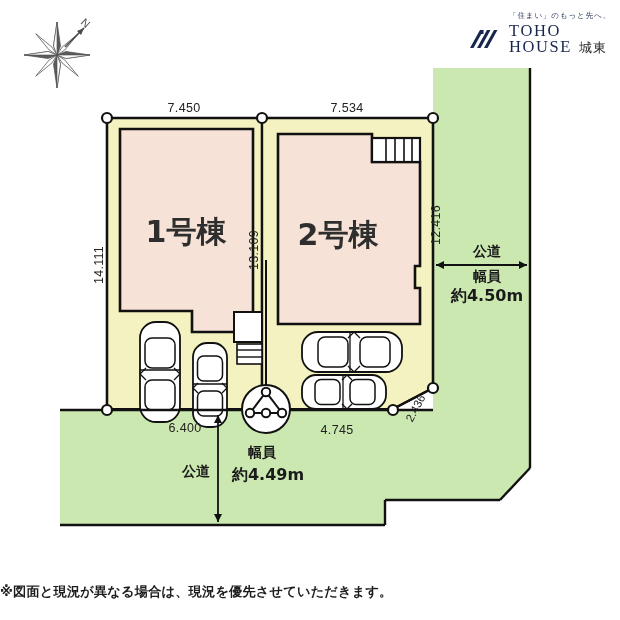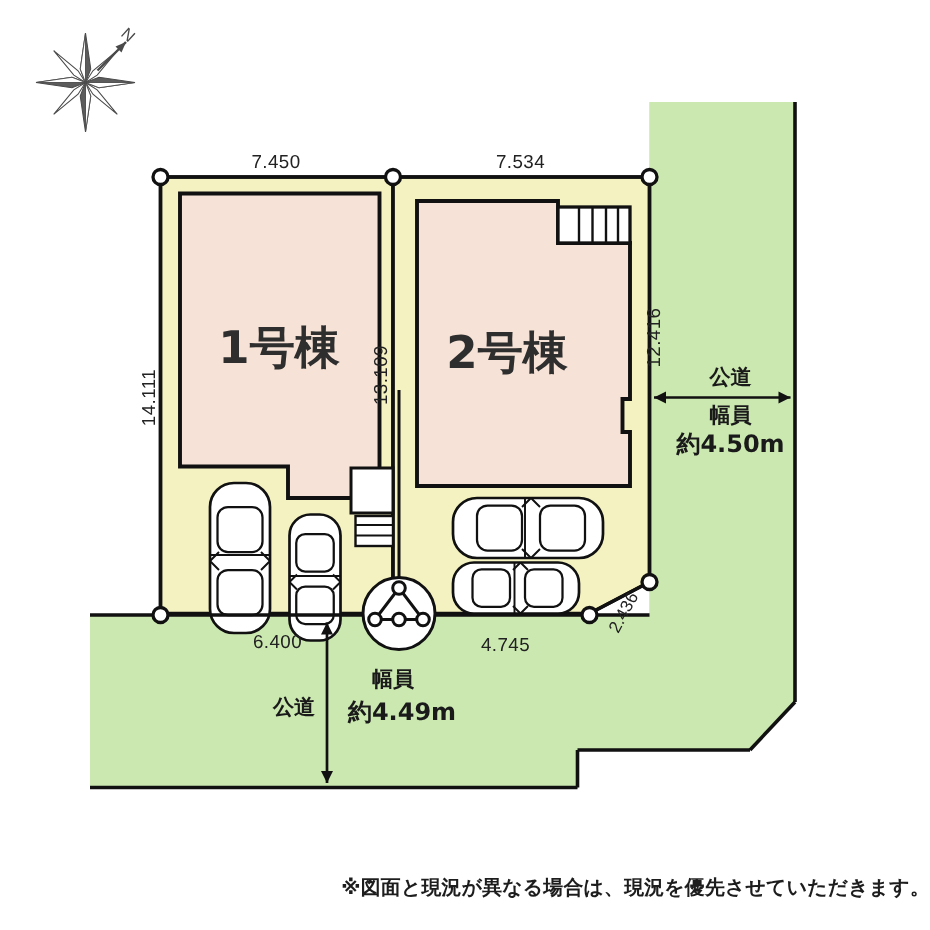--- a/index.html
+++ b/index.html
@@ -77,21 +77,21 @@
     letter-spacing: 1px;
     font-family: "Liberation Sans", sans-serif;
   }
 
   
   #footer-note {
     position: absolute;
     left: 0;
     top: 583px;
     width: 620px;
-    text-align: right;
+    text-align: left;
     font-size: 13.2px;
     letter-spacing: 0.2px;
     color: #1d1d1d;
     font-weight: 600;
     font-family: "DejaVu Sans", sans-serif;
   }
 
   
   .dim-label {
     font-family: "Liberation Sans", sans-serif;
@@ -126,20 +126,38 @@
     font-family: "Liberation Sans", sans-serif;
     font-size: 11px;
     fill: #4a4a4a;
   }
 </style>
 </head>
 <body>
 
 <div id="plan-root">
 
+  <div id="brand-logo">
+    <svg id="brand-mark" viewBox="0 0 34 30">
+      <g fill="#16264d">
+        <path d="M2 24 L12 6 L15.5 6 L5.5 24 Z"></path>
+        <path d="M9 24 L19 6 L22.5 6 L12.5 24 Z"></path>
+        <path d="M16 24 L26 6 L29.5 6 L19.5 24 Z"></path>
+        <path d="M12 6 L15.5 6 L15.5 10 L12 10 Z"></path>
+      </g>
+    </svg>
+    <div id="brand-text">
+      <div id="brand-tagline">「住まい」のもっと先へ。</div>
+      <div class="brand-line">TOHO</div>
+      <div id="brand-line2">
+        <span class="brand-line">HOUSE</span>
+        <span id="brand-suffix">城東</span>
+      </div>
+    </div>
+  </div>
 
   <svg class="layer" viewBox="0 0 620 620">
 
     <g>
       <g transform="translate(57,55)">
 
         <g fill="#5c5c5c" stroke="#4a4a4a" stroke-width="0.7">
           <path d="M0,0 L-3.5,-9 L0,-33 L3.5,-9 Z"></path>
           <path d="M0,0 L9,-3.5 L33,0 L9,3.5 Z"></path>
           <path d="M0,0 L3.5,9 L0,33 L-3.5,9 Z"></path>

